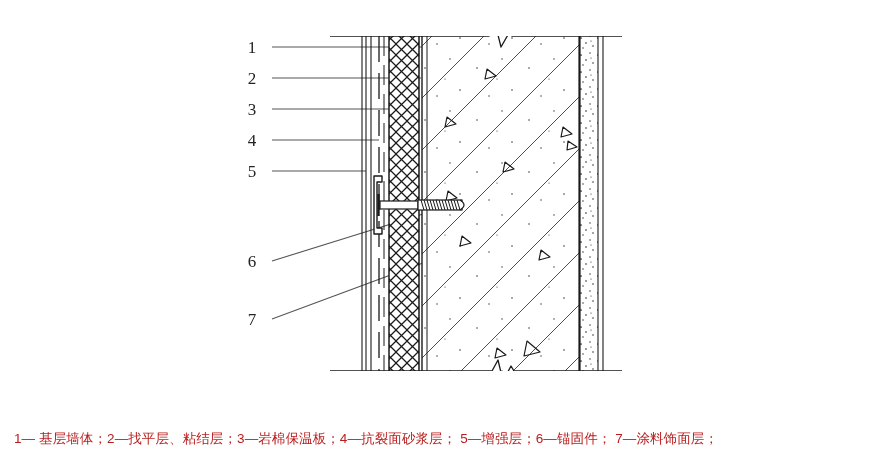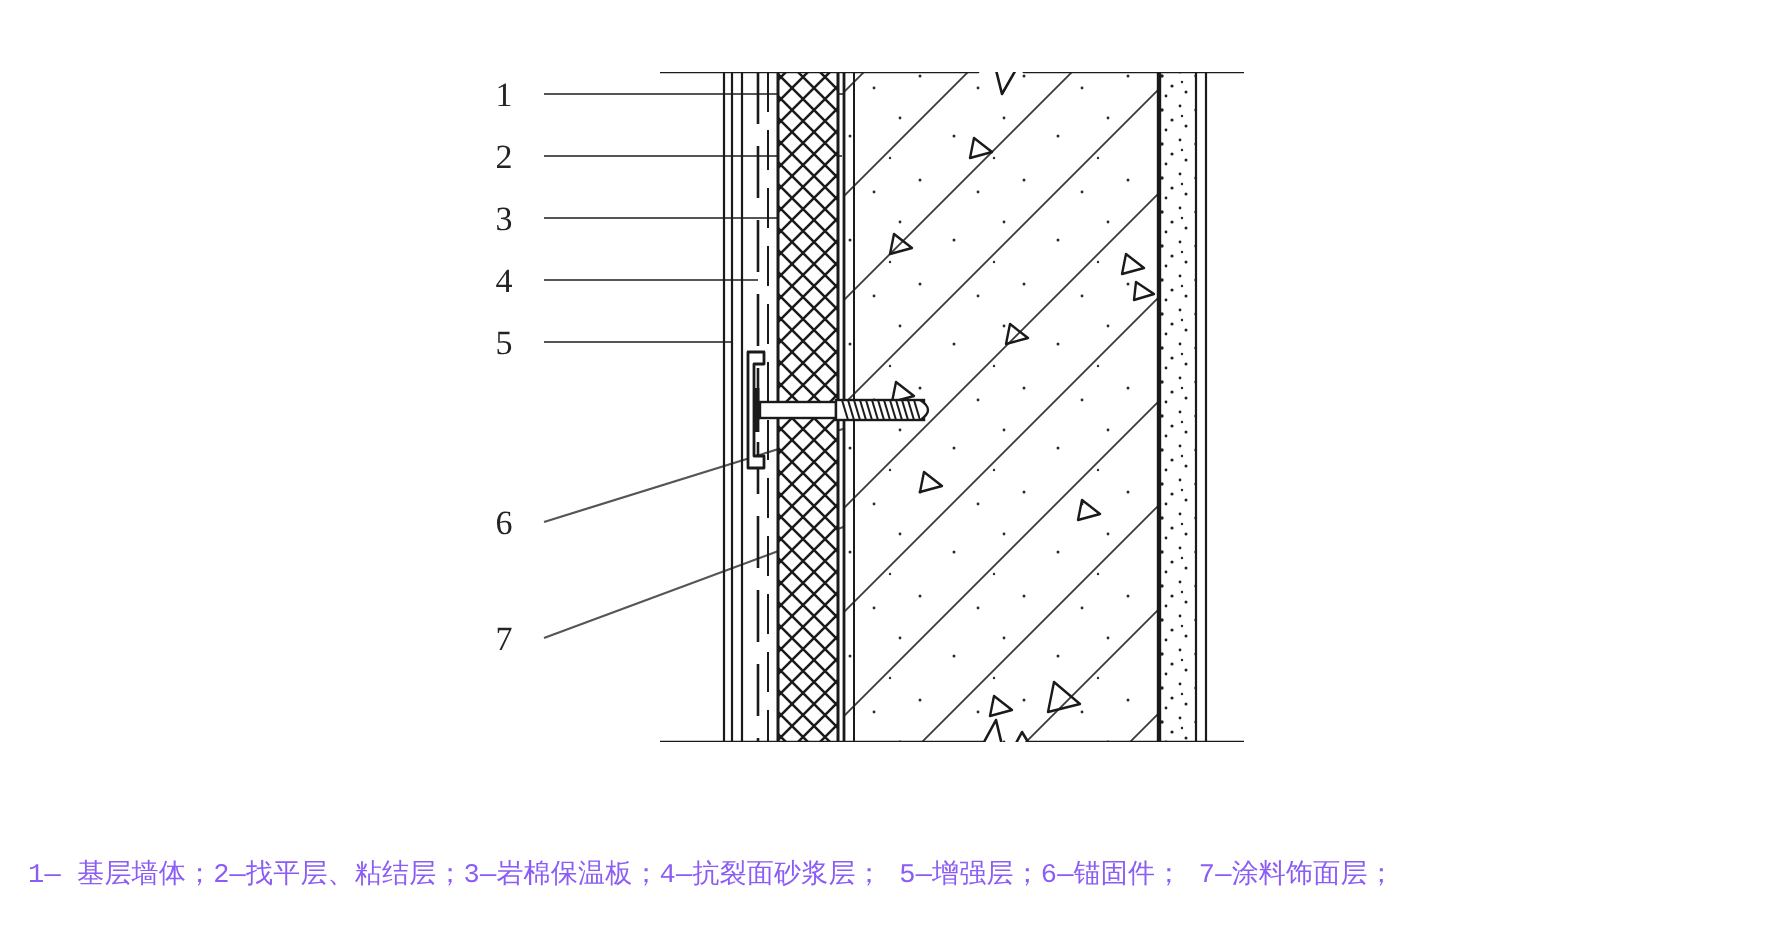--- a/index.html
+++ b/index.html
@@ -31,24 +31,24 @@
   .caption-bar {
     position: absolute;
     left: 0;
     top: 424px;
     width: 884px;
     height: 30px;
     display: flex;
     align-items: center;
   }
   .caption-text {
-    font-family: Liberation Mono, monospace;
+    font-family: Liberation Sans, sans-serif;
     font-size: 13.5px;
     line-height: 18px;
-    color: #8b5cf6;
+    color: #b91c1c;
     white-space: nowrap;
     padding-left: 14px;
     letter-spacing: 0.1px;
   }
   .lbl {
     font-family: "Liberation Serif", "DejaVu Serif", serif;
     font-size: 17px;
     fill: #242424;
   }
 </style>

